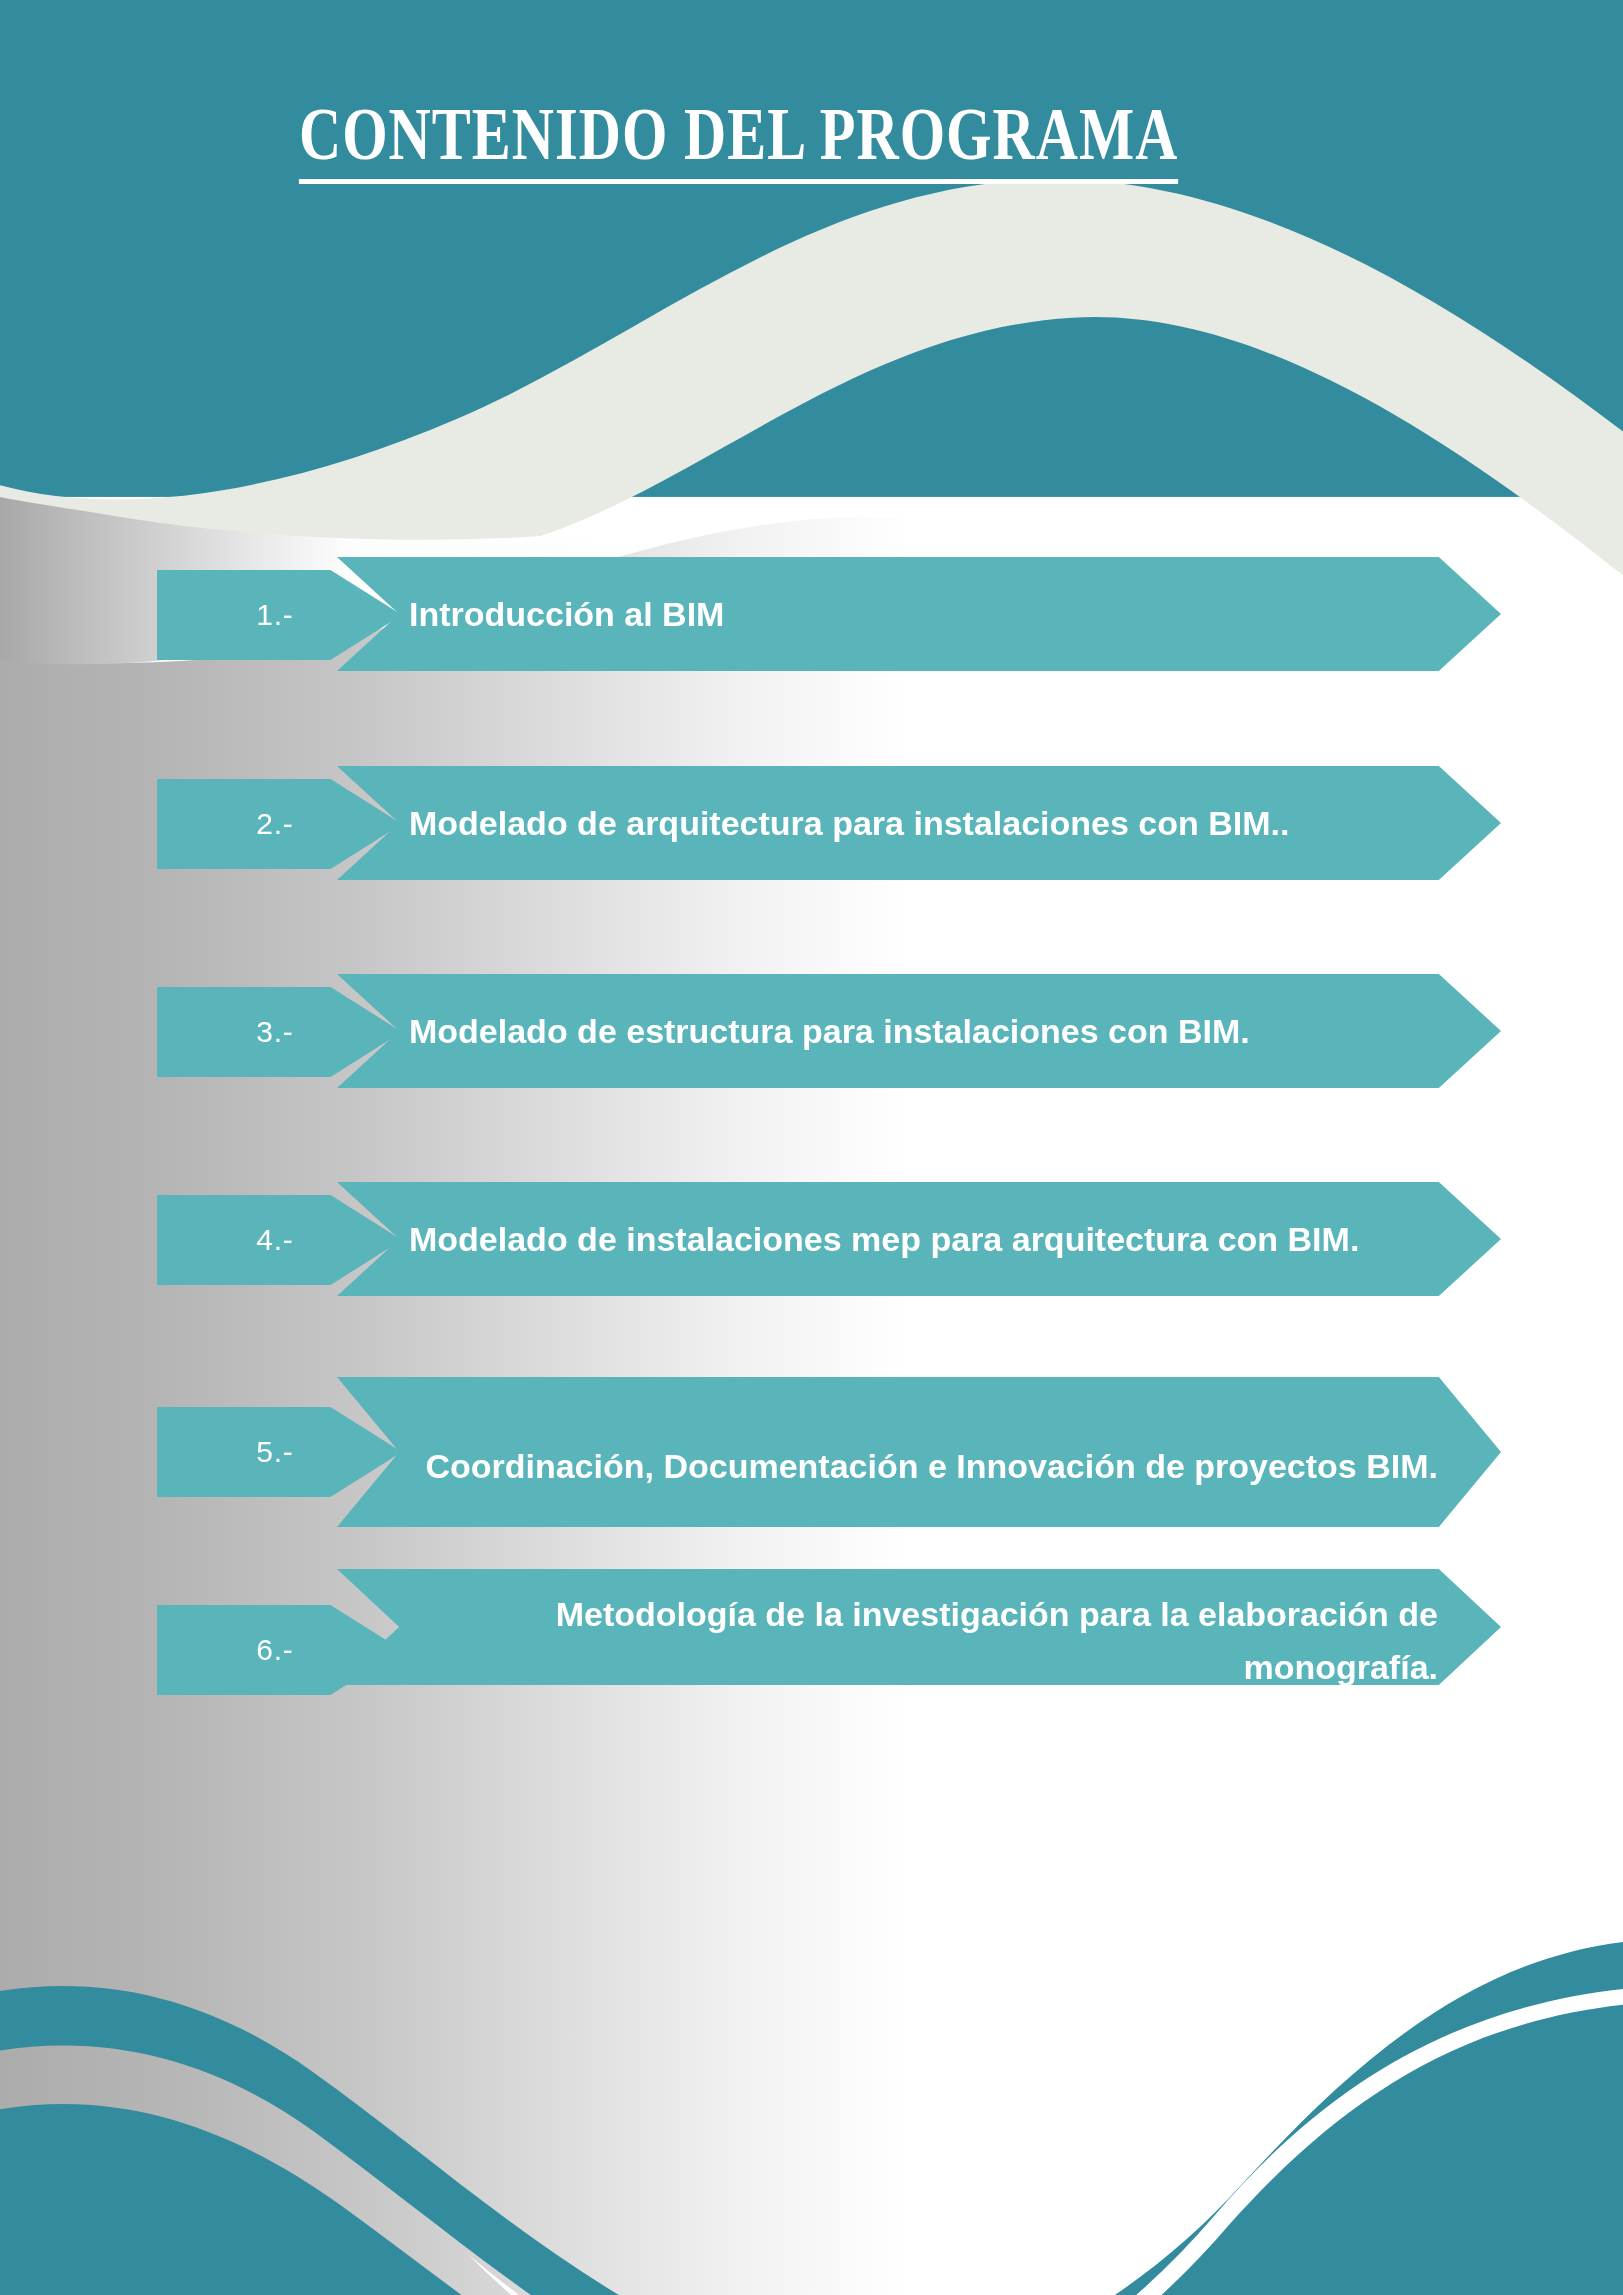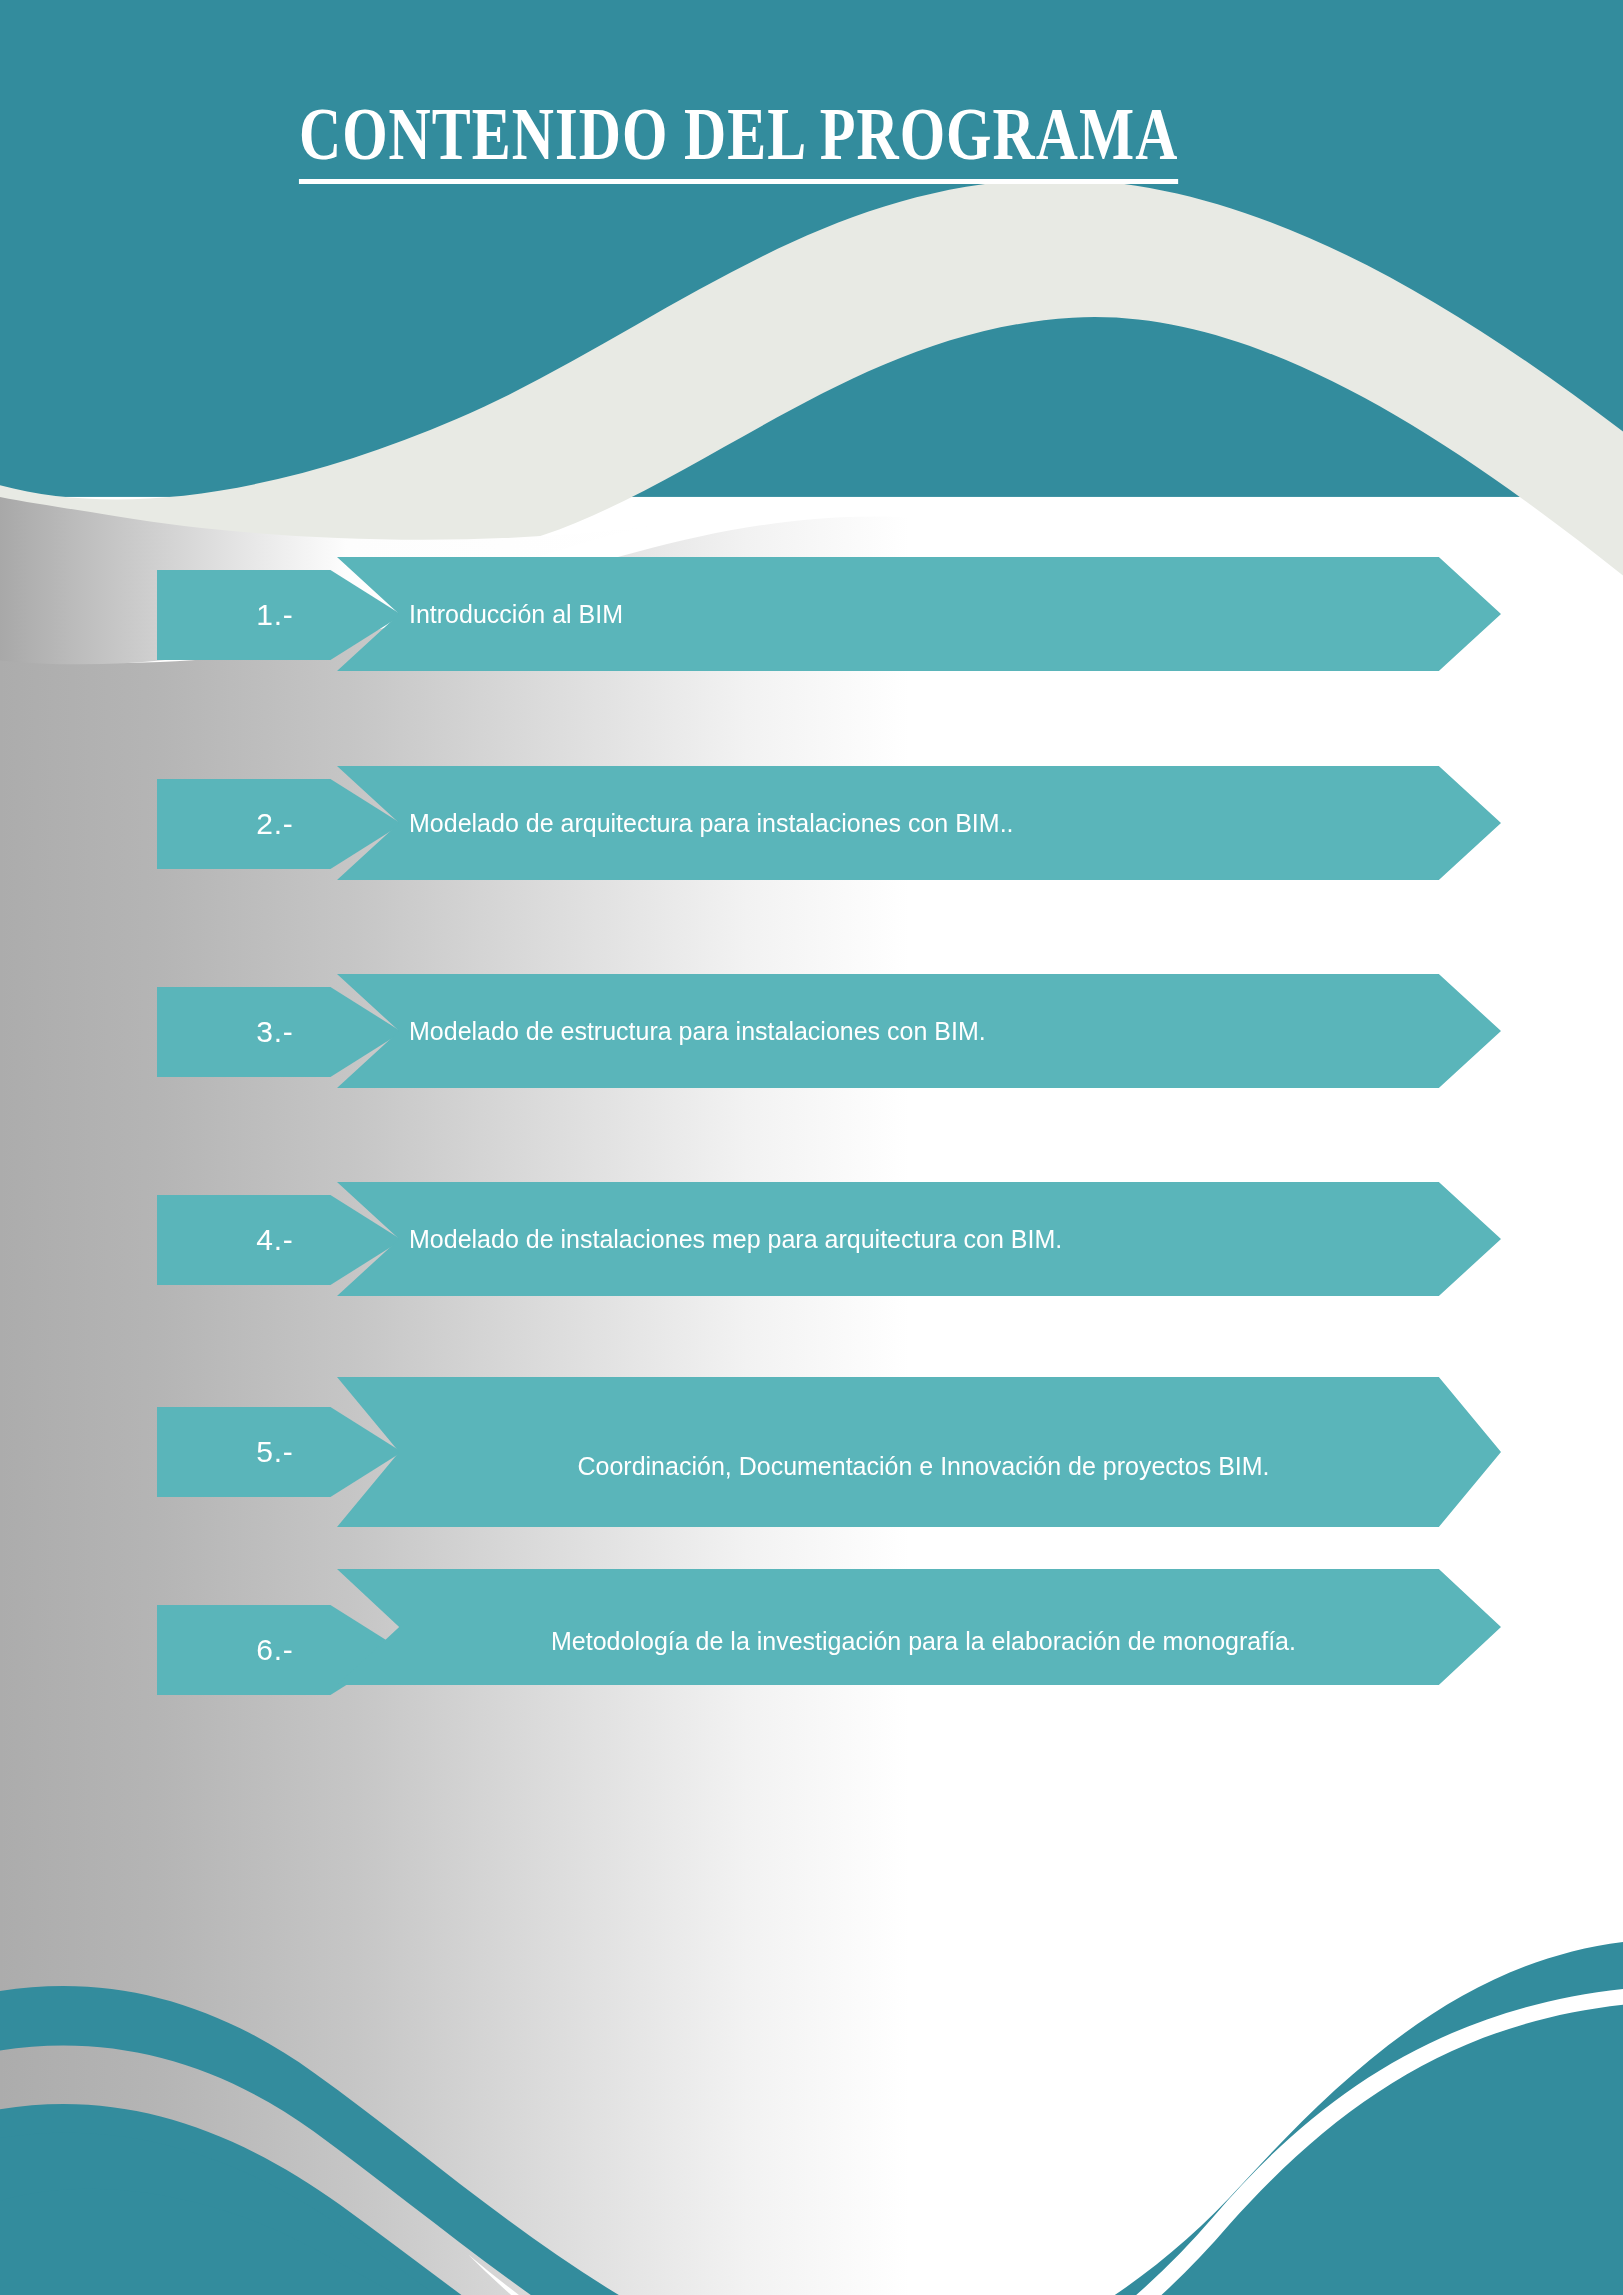--- a/index.html
+++ b/index.html
@@ -57,26 +57,26 @@
     -webkit-clip-path:polygon(0 0, 94.66% 0, 100% 50%, 94.66% 100%, 0 100%, 5.34% 50%);
     clip-path:polygon(0 0, 94.66% 0, 100% 50%, 94.66% 100%, 0 100%, 5.34% 50%);
     display:flex;align-items:center;
   }
   .bar-inner{
     width:100%;
     padding-left:72px;
     padding-right:63px;
     box-sizing:border-box;
     color:#ffffff;
-    font-size:25px;
-    font-weight:400;
+    font-size:34px;
+    font-weight:700;
     line-height:1.55;
   }
   .bar-inner.left{text-align:left;}
-  .bar-inner.center{text-align:center;margin-top:28px;}
+  .bar-inner.center{text-align:right;margin-top:28px;}
 </style>
 </head>
 <body>
 
 <div id="page">
 
   <svg id="bg-svg" viewBox="0 0 2482 3510" preserveAspectRatio="none">
     <defs>
       <linearGradient id="gradBody" x1="0" y1="0" x2="1" y2="0">
         <stop offset="0" stop-color="#ACACAC"></stop>

